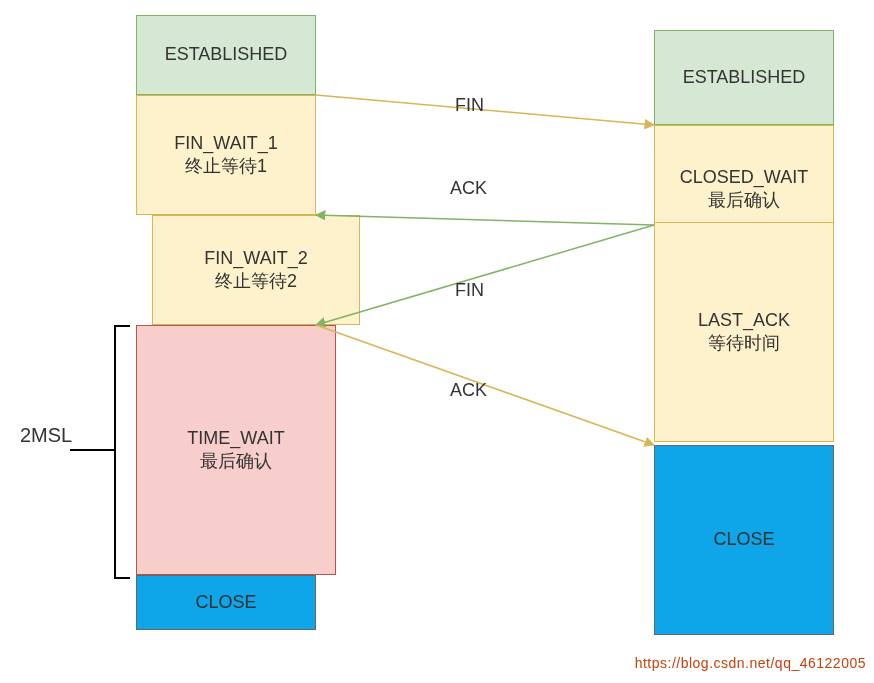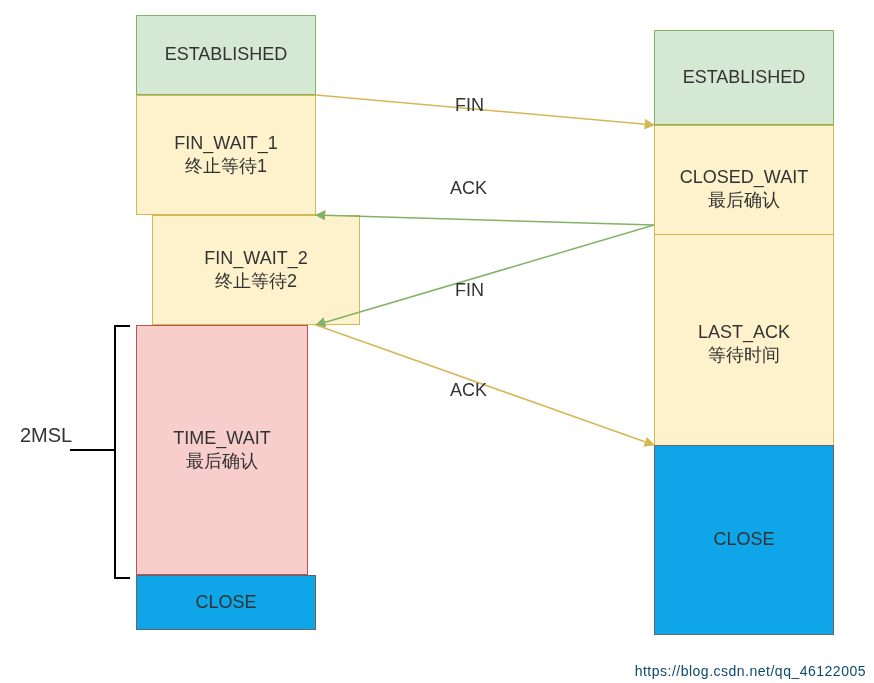--- a/index.html
+++ b/index.html
@@ -41,23 +41,23 @@
   }
   .bracket {
     position: absolute;
     border: 2px solid #000;
     border-right: none;
     width: 14px;
   }
   .watermark {
     position: absolute;
     right: 8px;
-    bottom: 4px;
+    bottom: 12px;
     font-size: 14px;
-    color: #0c4a6e;
+    color: #c2410c;
     letter-spacing: .5px;
   }
   svg.arrows {
     position: absolute;
     left: 0; top: 0;
     width: 874px; height: 683px;
     pointer-events: none;
   }
 </style>
 </head>
@@ -67,36 +67,36 @@
   <span>ESTABLISHED</span>
 </div>
 <div class="box yellow" style="left:136px; top:95px;  width:180px; height:120px;">
   <span>FIN_WAIT_1</span>
   <span>终止等待1</span>
 </div>
 <div class="box yellow" style="left:152px; top:215px; width:208px; height:110px;">
   <span>FIN_WAIT_2</span>
   <span>终止等待2</span>
 </div>
-<div class="box pink" style="left:136px; top:325px; width:172px; height:250px;">
+<div class="box pink" style="left:136px; top:325px; width:200px; height:250px;">
   <span>TIME_WAIT</span>
   <span>最后确认</span>
 </div>
 <div class="box gray" style="left:136px; top:575px; width:180px; height:55px;">
   <span>CLOSE</span>
 </div>
 
 <div class="box green" style="left:654px; top:30px;  width:180px; height:95px;">
   <span>ESTABLISHED</span>
 </div>
 <div class="box yellow" style="left:654px; top:125px; width:180px; height:128px;">
   <span>CLOSED_WAIT</span>
   <span>最后确认</span>
 </div>
-<div class="box yellow" style="left:654px; top:234px; width:180px; height:220px;">
+<div class="box yellow" style="left:654px; top:222px; width:180px; height:220px;">
   <span>LAST_ACK</span>
   <span>等待时间</span>
 </div>
 <div class="box gray" style="left:654px; top:445px; width:180px; height:190px;">
   <span>CLOSE</span>
 </div>
 
 <div class="bracket" style="left:114px; top:325px; height:250px;"></div>
 <div class="side-label" style="left:20px; top:424px;">2MSL</div>
 <svg class="arrows" style="z-index:1">

